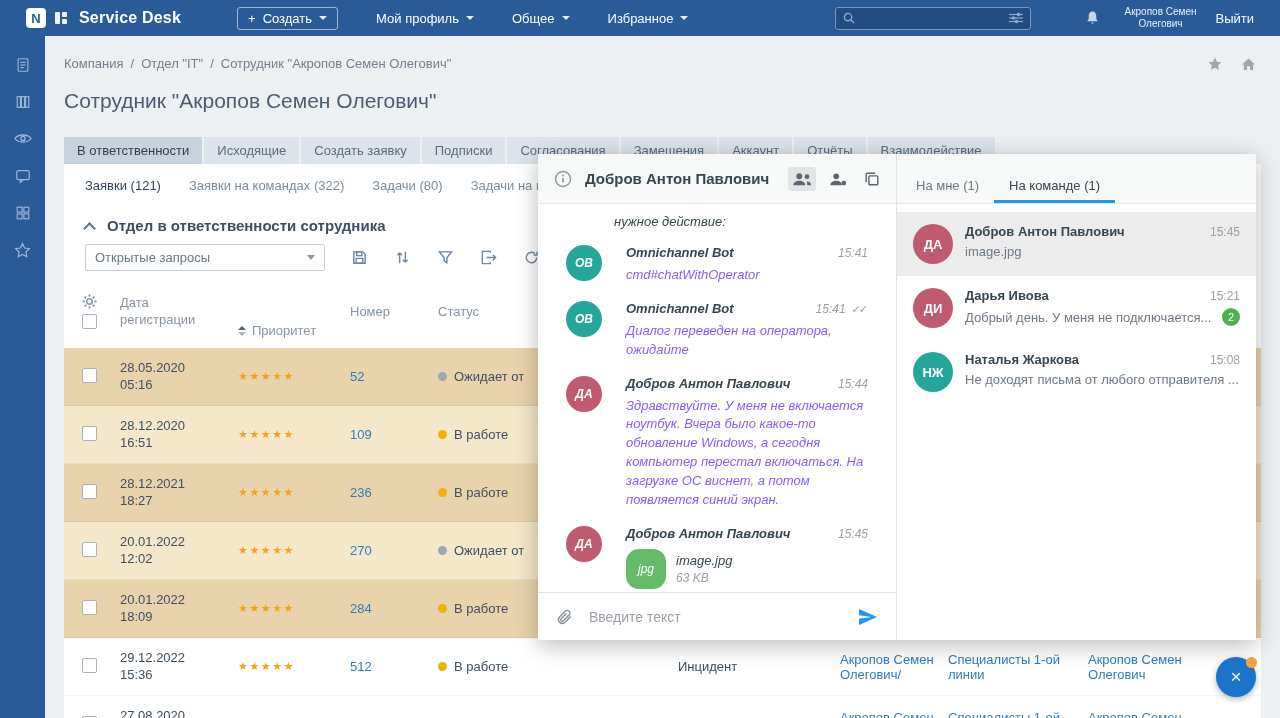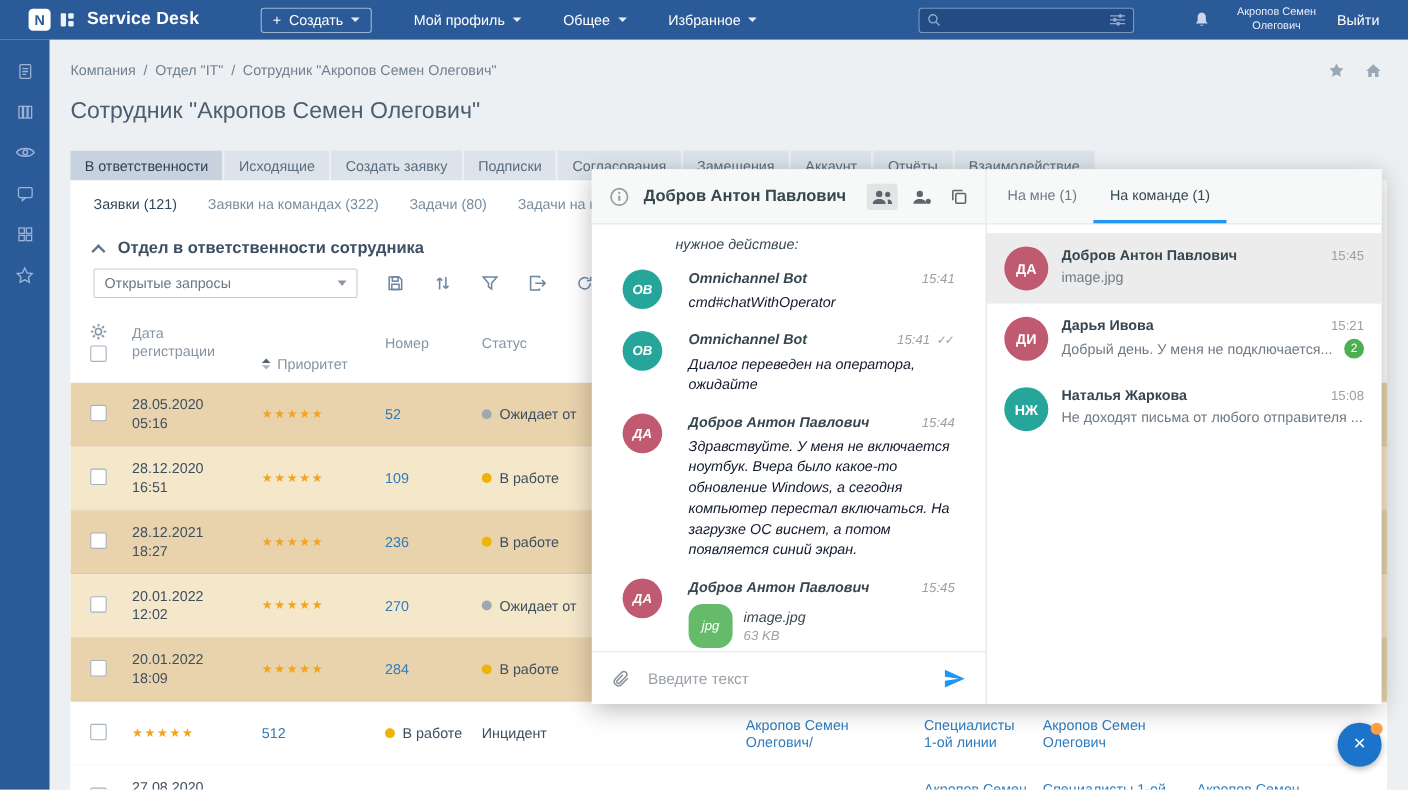--- a/index.html
+++ b/index.html
@@ -87,31 +87,31 @@
   .clipped { margin-left:48px; font-size:13px; color:#37474f; }
   .msg { display:flex; gap:24px; margin-top:16px; }
   .avatar { width:36px; height:36px; border-radius:50%; color:#fff; font-size:12px; font-weight:700; display:flex; align-items:center; justify-content:center; flex:none; }
   .av-teal { background:#26a69a; }
   .av-rose { background:#bf5a70; }
   .msg-body { flex:1; min-width:0; }
   .msg-head { display:flex; align-items:baseline; gap:6px; }
   .msg-name { font-size:13px; font-weight:700; color:#37474f; flex:1; }
   .msg-time { font-size:12px; color:#9aa1a7; }
   .checks { font-size:11px; color:#9aa1a7; letter-spacing:-2px; padding-right:2px; }
-  .msg-text { margin-top:6px; font-size:13px; color:#0f172a; line-height:1.45; }
+  .msg-text { margin-top:6px; font-size:13px; color:#8b5cf6; line-height:1.45; }
   .attach { display:flex; gap:10px; margin-top:8px; align-items:center; cursor:pointer; }
   .file-chip { width:40px; height:40px; border-radius:13px; background:#66bb6a; color:#fff; font-size:12px; display:flex; align-items:center; justify-content:center; flex:none; }
   .attach-name { font-size:13px; color:#37474f; }
   .attach-size { font-size:12px; color:#9aa1a7; margin-top:3px; }
   .chat-input { height:48px; flex:none; border-top:1px solid #e4e6e7; display:flex; align-items:center; gap:12px; padding:0 14px; }
   .chat-input input { flex:1; border:none; outline:none; font-size:14px; color:#37474f; font-family:inherit; min-width:0; }
   .chat-input input::placeholder { color:#9aa1a7; }
   .chat-side { width:360px; border-left:1px solid #e0e2e4; display:flex; flex-direction:column; min-width:0; }
   .ctabs { height:50px; flex:none; background:#f7f8f8; border-bottom:1px solid #e4e6e7; display:flex; padding:0 4px; }
-  .ctab { padding:0 15px; line-height:47px; font-size:13px; color:#6f7a85; cursor:pointer; border-bottom:3px solid transparent; }
+  .ctab { padding:8px 15px; line-height:47px; font-size:13px; color:#6f7a85; cursor:pointer; border-bottom:3px solid transparent; }
   .ctab.active { color:#37474f; border-bottom-color:#2196f3; }
   .chat-list { flex:1; overflow:hidden; padding-top:8px; }
   .chat-item { display:flex; gap:12px; padding:12px 16px; cursor:pointer; }
   .chat-item.selected { background:#ececec; }
   .avatar.big { width:40px; height:40px; font-size:13px; }
   .ci-body { flex:1; min-width:0; }
   .ci-row1 { display:flex; align-items:baseline; gap:8px; }
   .ci-name { font-size:13px; font-weight:700; color:#37474f; flex:1; white-space:nowrap; overflow:hidden; text-overflow:ellipsis; }
   .ci-time { font-size:12px; color:#9aa1a7; flex:none; }
   .ci-row2 { display:flex; align-items:center; gap:8px; margin-top:5px; }
@@ -421,20 +421,24 @@
               <span class="dot yellow"></span>
               <span>В работе</span>
             </div>
             <div class="cell"></div>
             <div class="cell"></div>
             <div class="cell"></div>
             <div class="cell"></div>
           </div>
           <div class="trow tone-white">
             <div class="cell c-check"><span class="cbx"></span></div>
+            <div class="cell c-date">
+              <div>29.12.2022</div>
+              <div>15:36</div>
+            </div>
             <div class="cell c-stars"><span class="star">★</span><span class="star">★</span><span class="star">★</span><span class="star">★</span><span class="star">★</span></div>
             <div class="cell"><span class="link">512</span></div>
             <div class="cell c-status">
               <span class="dot yellow"></span>
               <span>В работе</span>
             </div>
             <div class="cell">Инцидент</div>
             <div class="cell"><span class="link">Акропов Семен Олегович/</span></div>
             <div class="cell"><span class="link">Специалисты 1-ой линии</span></div>
             <div class="cell"><span class="link">Акропов Семен Олегович</span></div>

